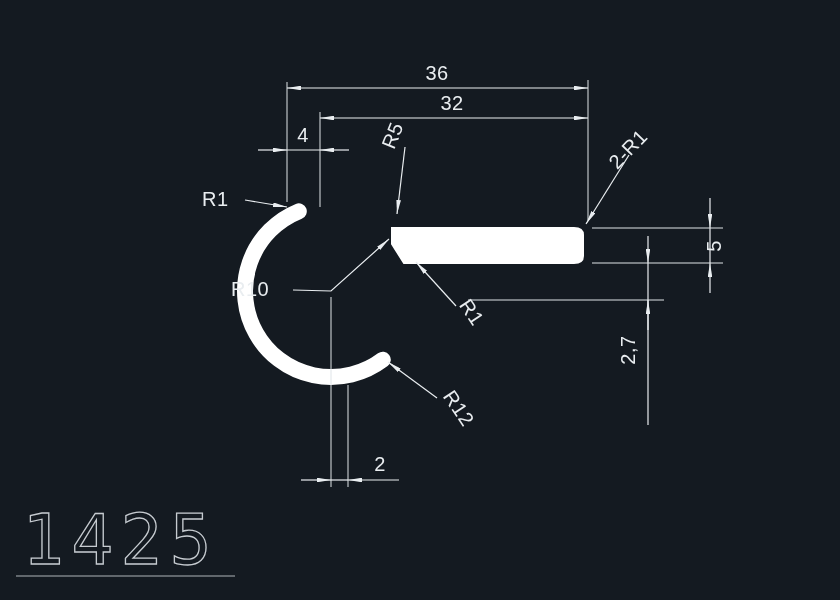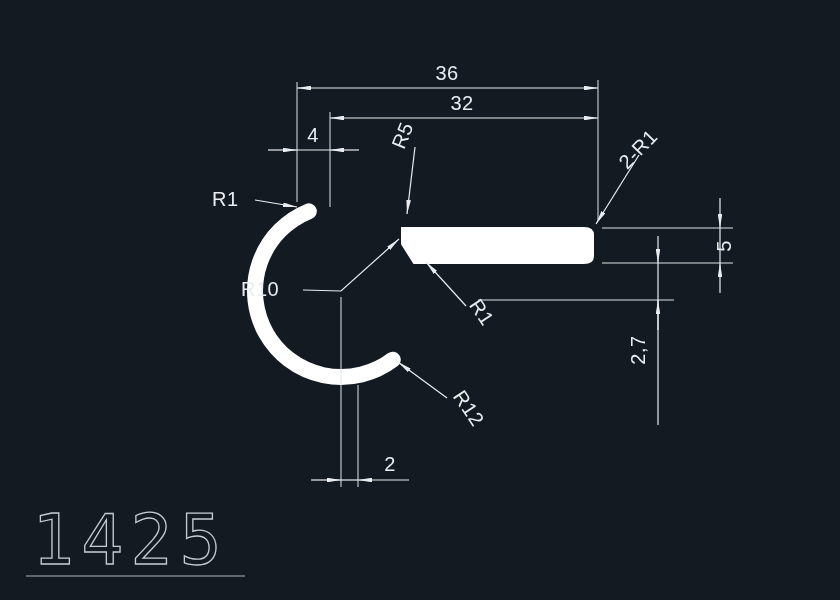--- a/index.html
+++ b/index.html
@@ -1,16 +1,16 @@
 <!DOCTYPE html>
 <html><head>
 <meta charset="utf-8">
 <style>
   html,body{margin:0;padding:0;background:#141a21;}
-  .stage{position:relative;width:747px;height:600px;overflow:hidden;padding-left:10px;}
+  .stage{position:relative;width:747px;height:600px;overflow:hidden;}
   svg{display:block;}
   .dim-text{
     font-family:"Liberation Sans", sans-serif;
     font-size:20px;
     letter-spacing:0.5px;
     fill:#e9edf0;
   }
   .dim-line{stroke:#e9edf0;stroke-width:1.2;fill:none;}
   .ext-line{stroke:#dfe4e8;stroke-width:1;fill:none;}
   .profile-stroke{stroke:#ffffff;fill:none;}

